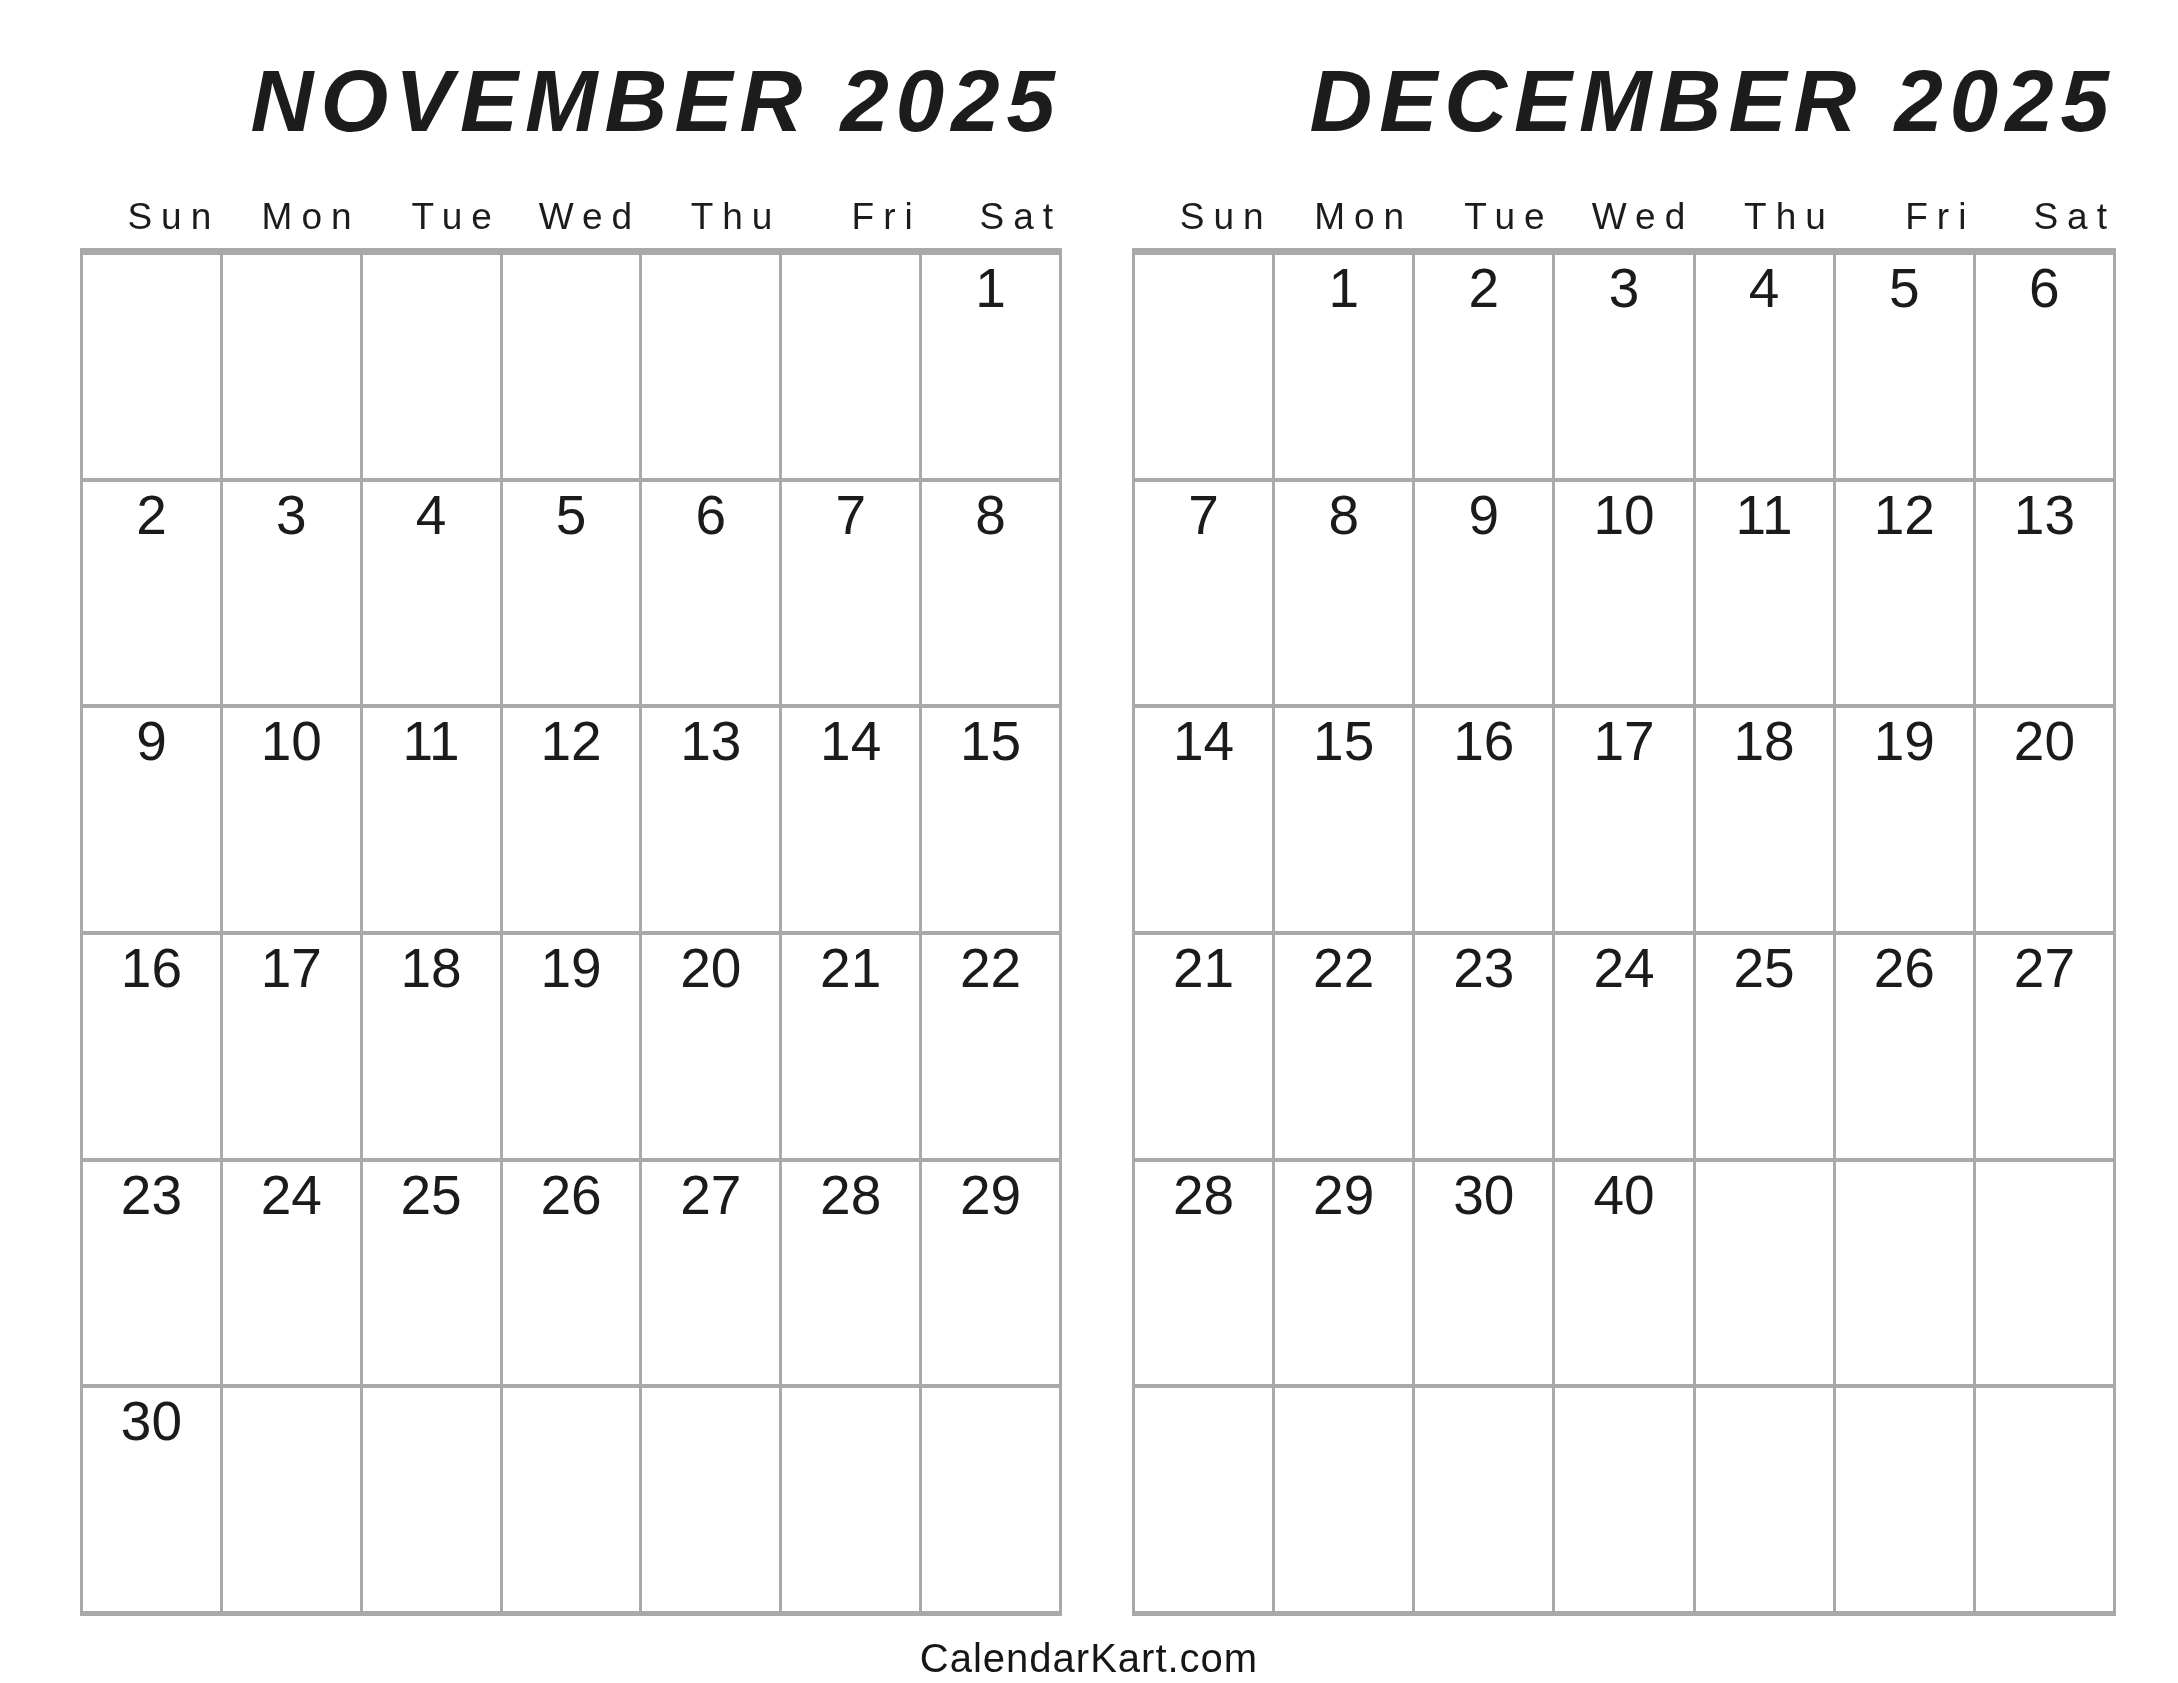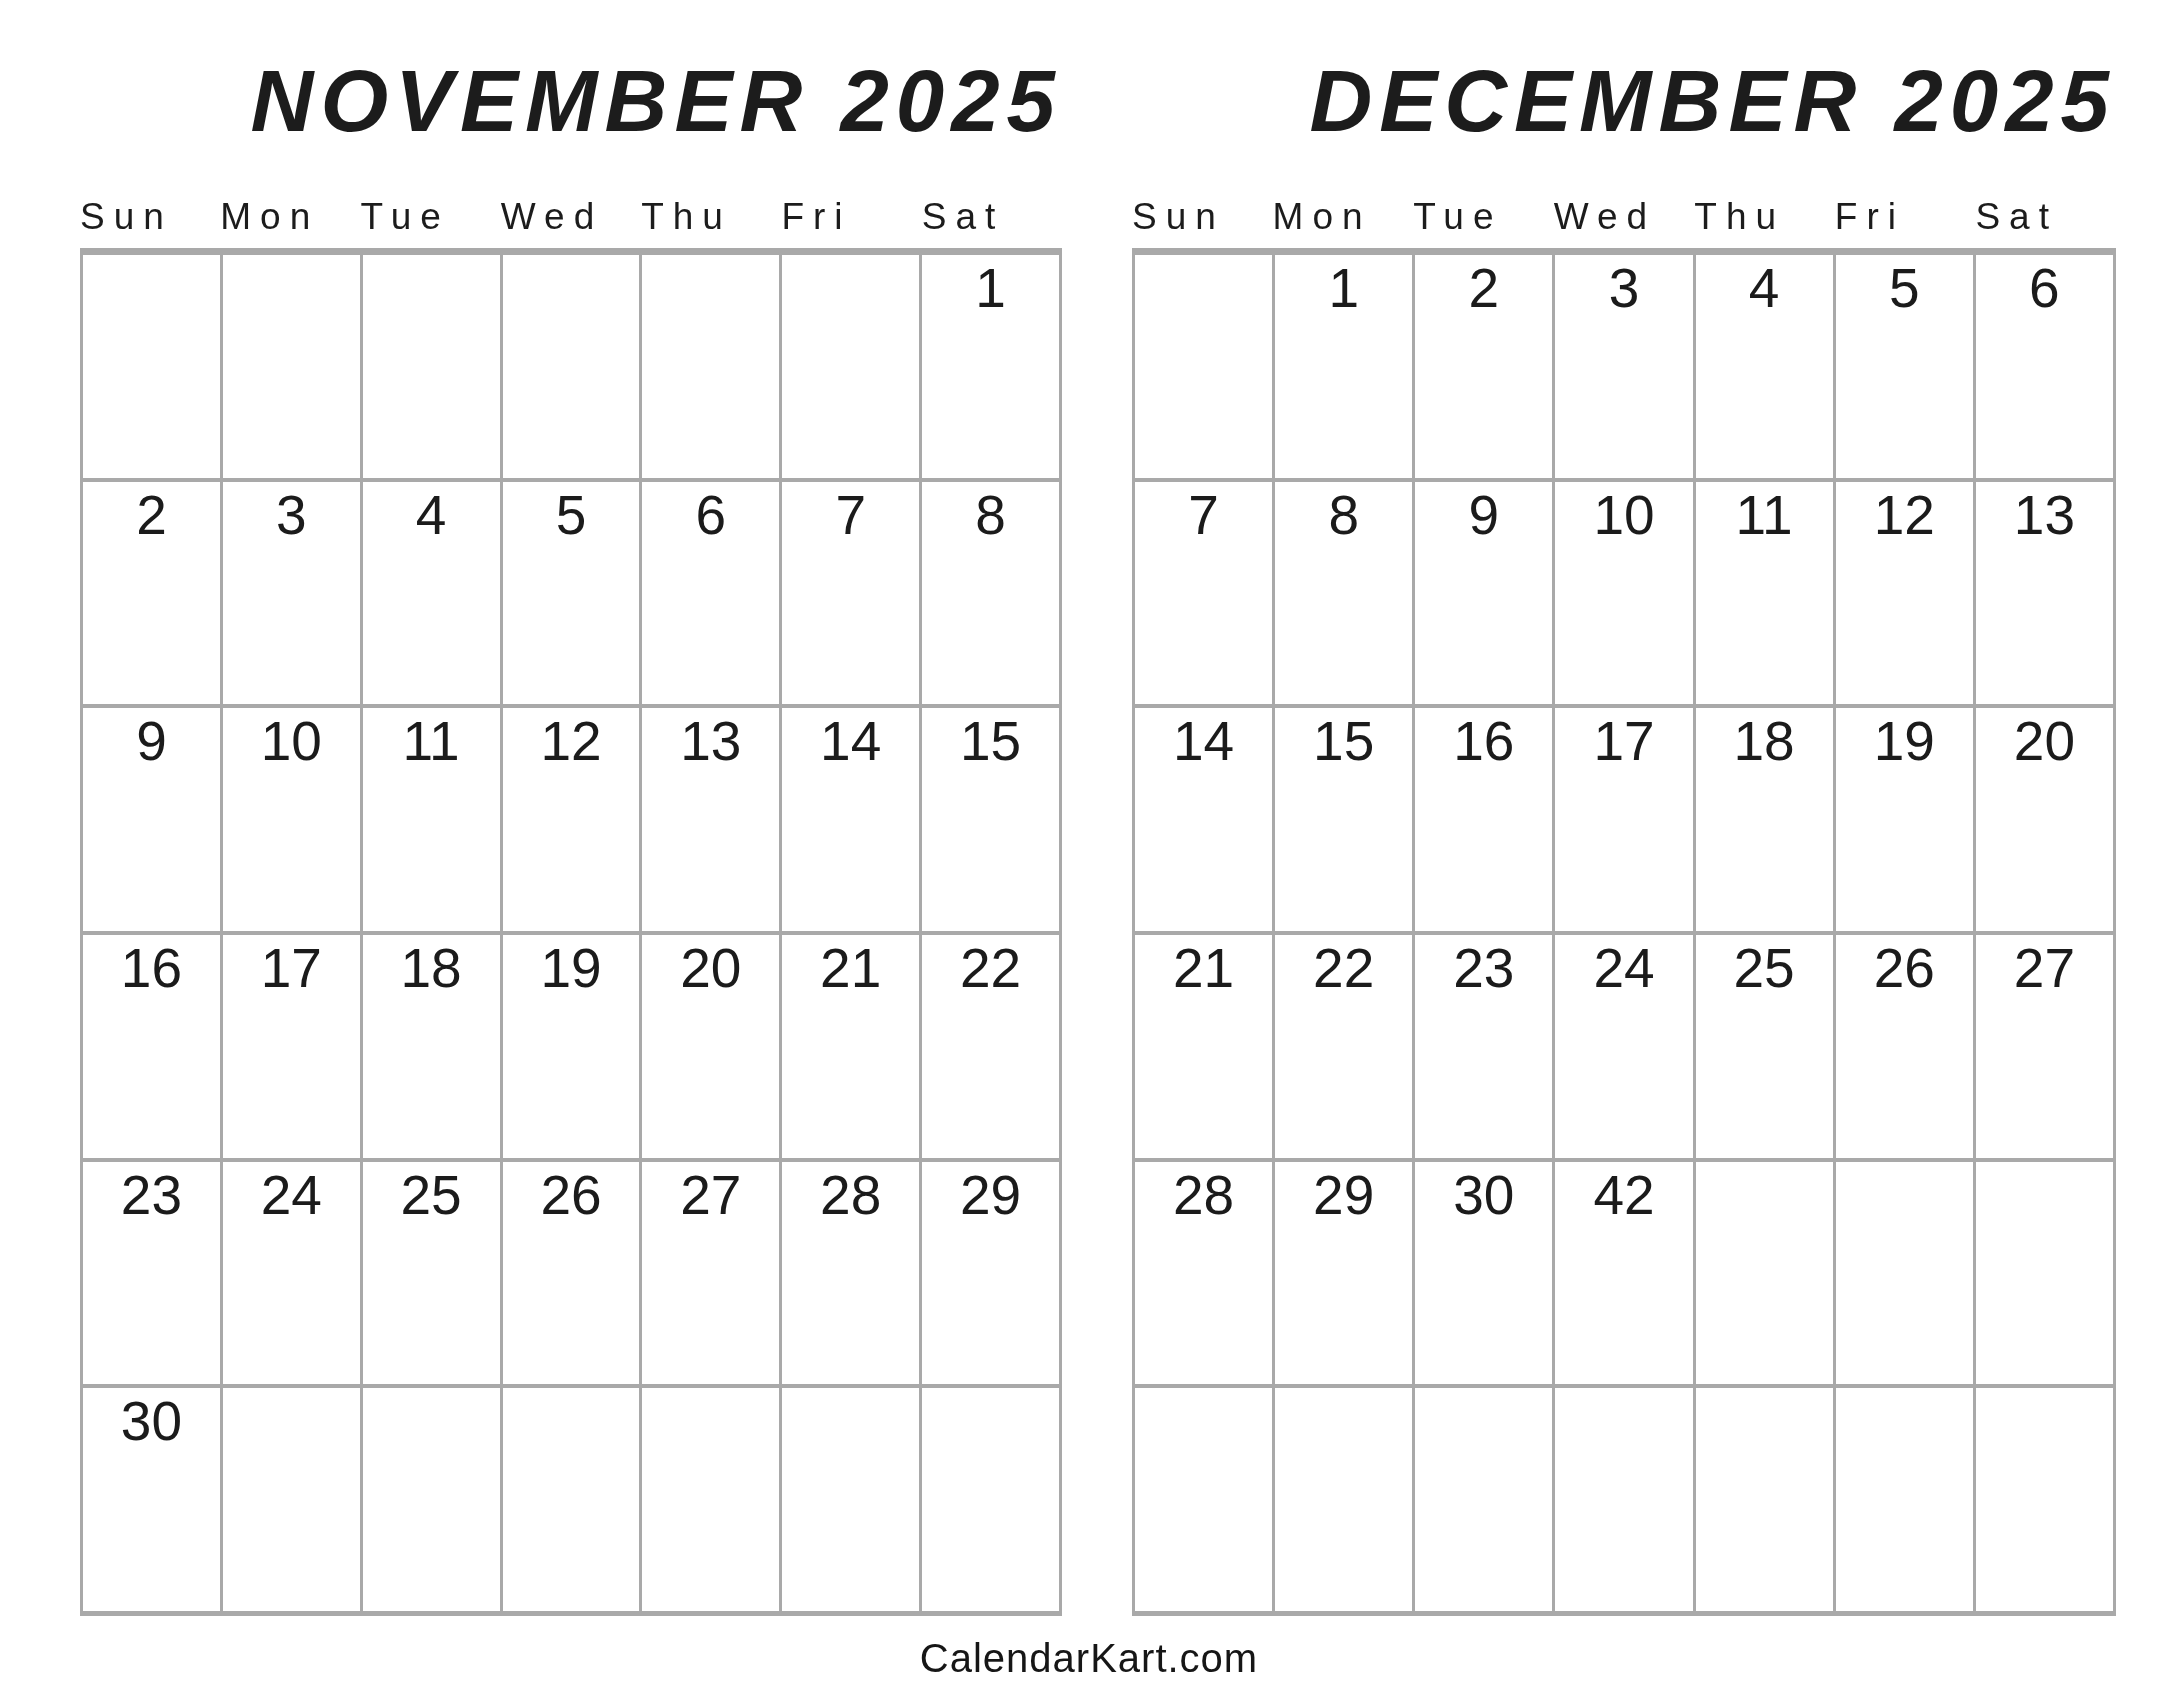--- a/index.html
+++ b/index.html
@@ -41,21 +41,21 @@
 
   .weekday-row {
     position: absolute;
     top: 196px;
     left: 0;
     width: 100%;
     display: grid;
     grid-template-columns: repeat(7, 1fr);
   }
   .weekday {
-    text-align: left;
+    text-align: right;
     font-size: 37px;
     letter-spacing: 9px;
     color: var(--title-text);
   }
 
   .calendar-grid {
     position: absolute;
     top: 248px;
     left: 0;
     width: 100%;
@@ -191,21 +191,21 @@
         <div class="day-cell"><span class="day-num">21</span></div>
         <div class="day-cell"><span class="day-num">22</span></div>
         <div class="day-cell"><span class="day-num">23</span></div>
         <div class="day-cell"><span class="day-num">24</span></div>
         <div class="day-cell"><span class="day-num">25</span></div>
         <div class="day-cell"><span class="day-num">26</span></div>
         <div class="day-cell"><span class="day-num">27</span></div>
         <div class="day-cell"><span class="day-num">28</span></div>
         <div class="day-cell"><span class="day-num">29</span></div>
         <div class="day-cell"><span class="day-num">30</span></div>
-        <div class="day-cell"><span class="day-num">42</span></div>
+        <div class="day-cell"><span class="day-num">40</span></div>
         <div class="day-cell"></div>
         <div class="day-cell"></div>
         <div class="day-cell"></div>
         <div class="day-cell"></div>
         <div class="day-cell"></div>
         <div class="day-cell"></div>
         <div class="day-cell"></div>
         <div class="day-cell"></div>
         <div class="day-cell"></div>
         <div class="day-cell"></div>

